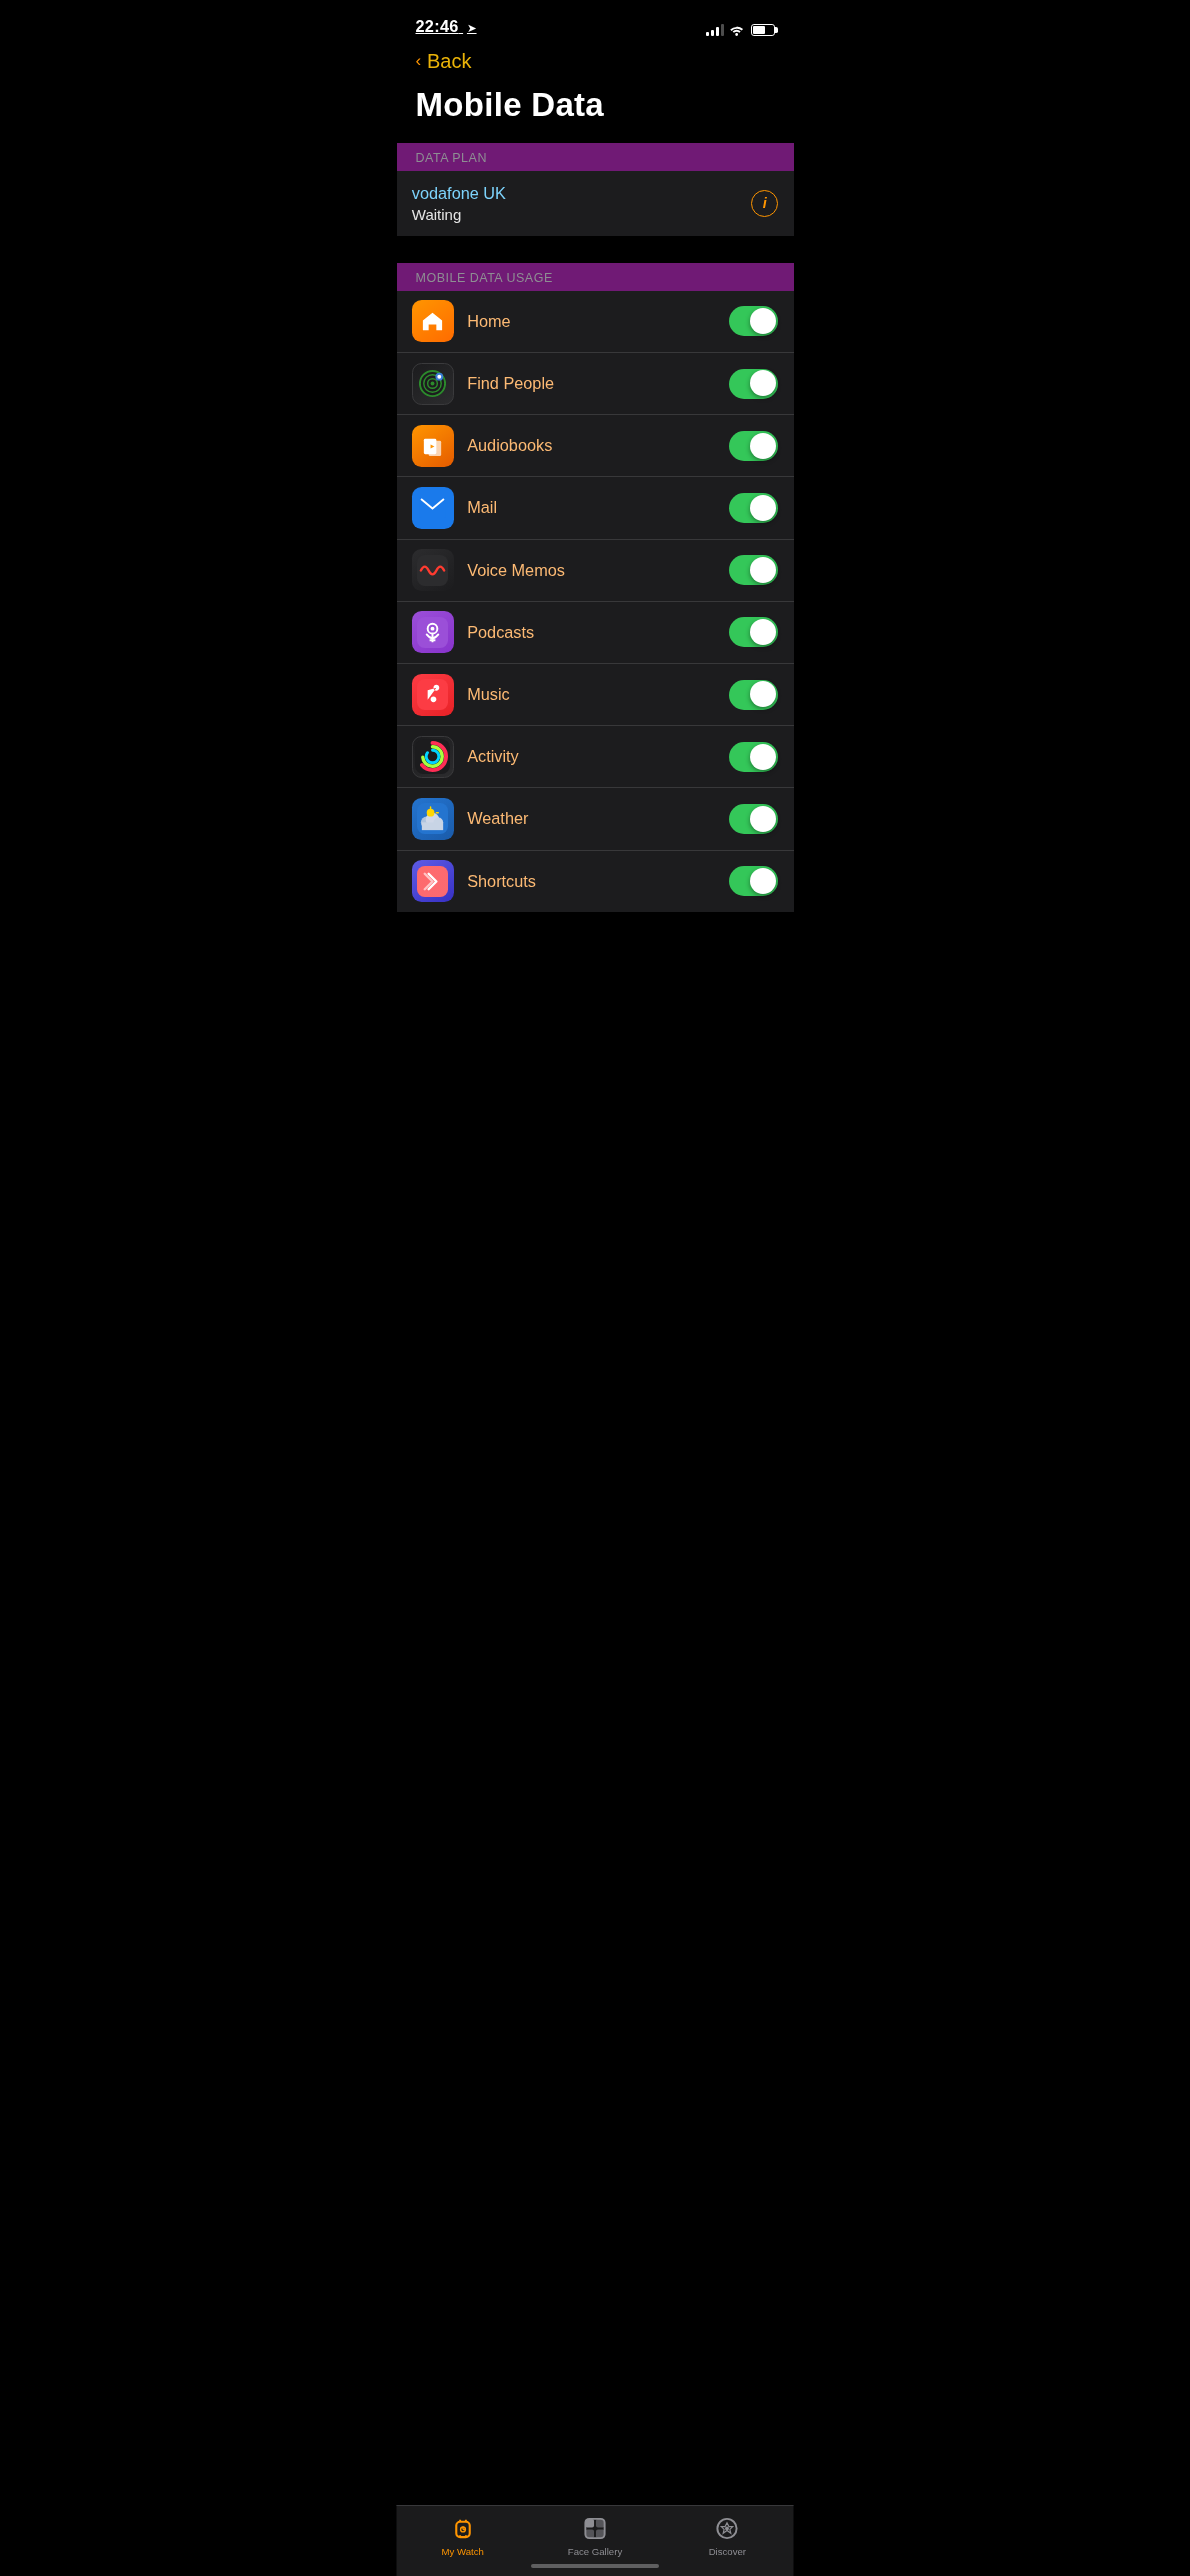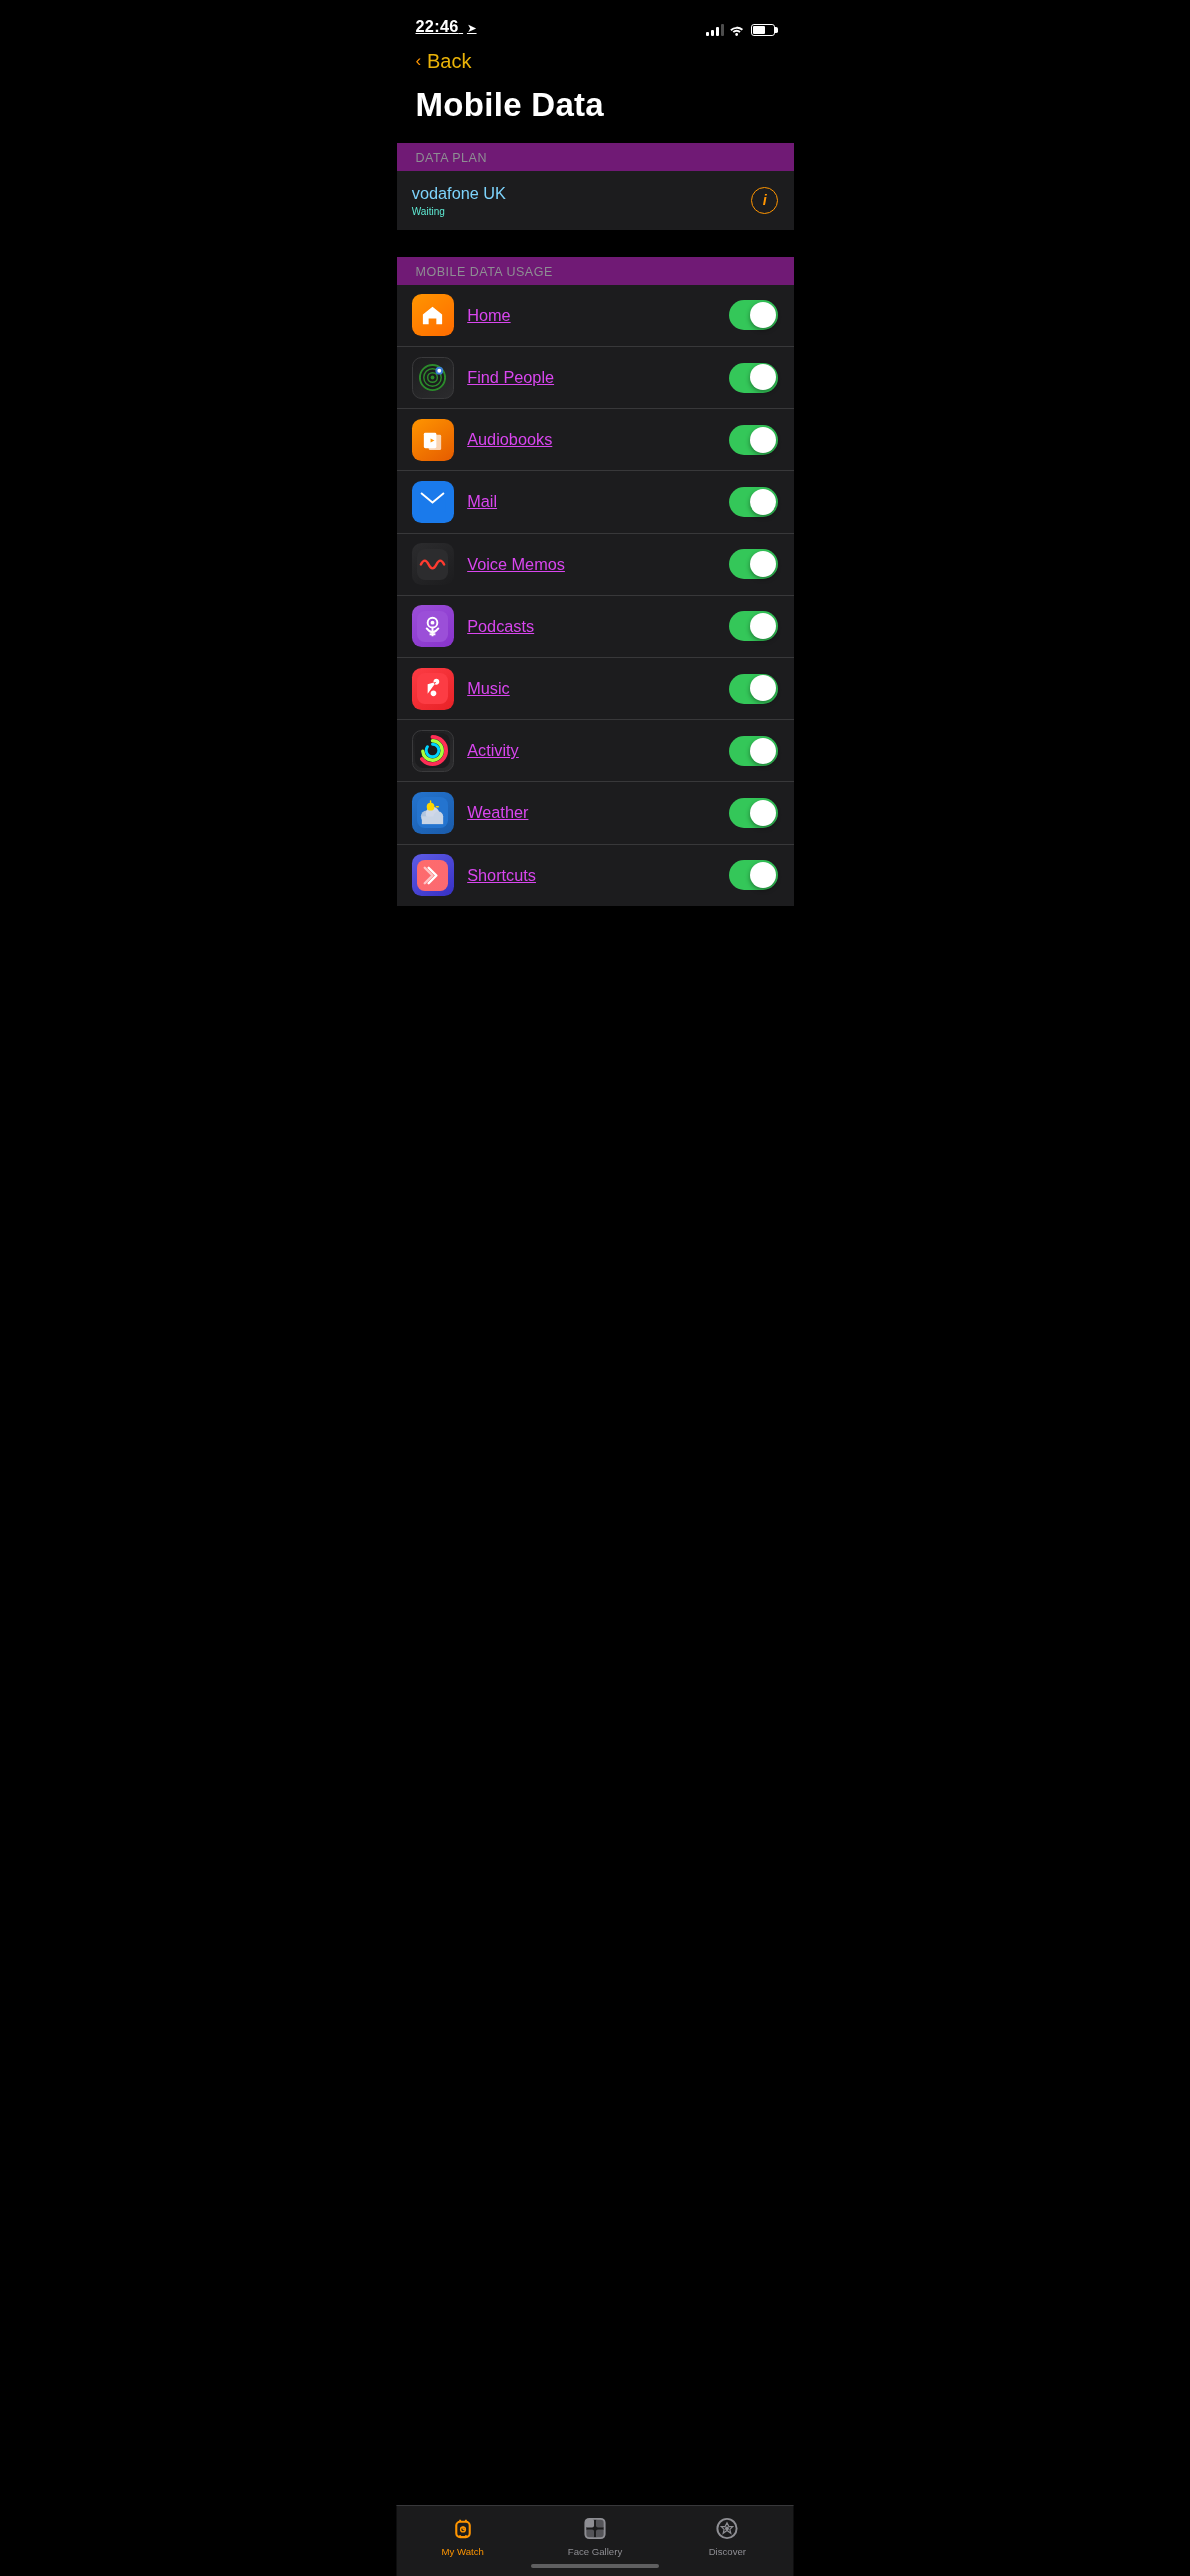--- a/index.html
+++ b/index.html
@@ -138,22 +138,21 @@
       display: flex;
       align-items: center;
       justify-content: center;
       flex-shrink: 0;
       overflow: hidden;
     }
     .item-label {
       flex: 1;
       font-size: 16.3px;
       font-weight: 400;
-      color: #d946ef;
-      text-decoration: underline;
+      color: #fdba74;
     }
 
     
     .toggle {
       width: 49px;
       height: 30px;
       border-radius: 15.3px;
       background: #34C759;
       position: relative;
       flex-shrink: 0;
@@ -176,22 +175,22 @@
       justify-content: space-between;
       padding: 13.4px 15.3px;
       background: #1C1C1E;
     }
     .data-plan-info .carrier-name {
       font-size: 16.3px;
       font-weight: 400;
       color: #7dd3fc;
     }
     .data-plan-info .carrier-status {
-      font-size: 10px;
-      color: #5eead4;
+      font-size: 15px;
+      color: #e5e5e5;
       margin-top: 2.9px;
     }
     .info-circle {
       width: 27px;
       height: 27px;
       border-radius: 50%;
       border: 1.9px solid #FF9500;
       color: #FF9500;
       display: flex;
       align-items: center;

